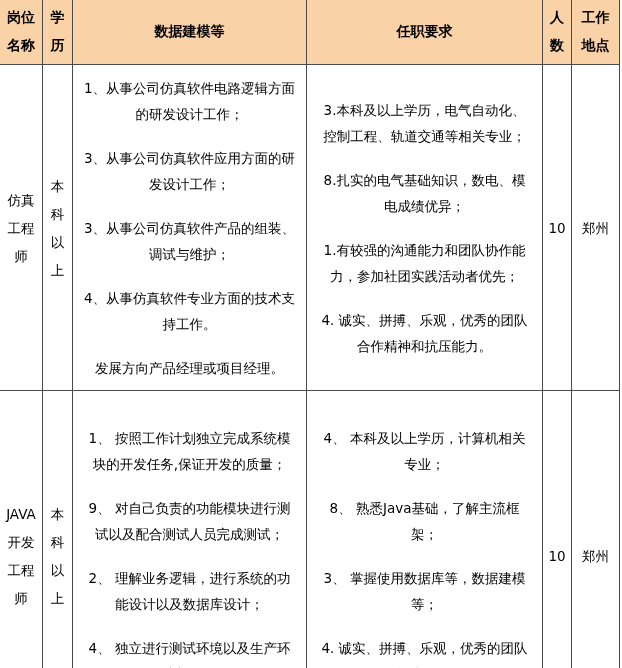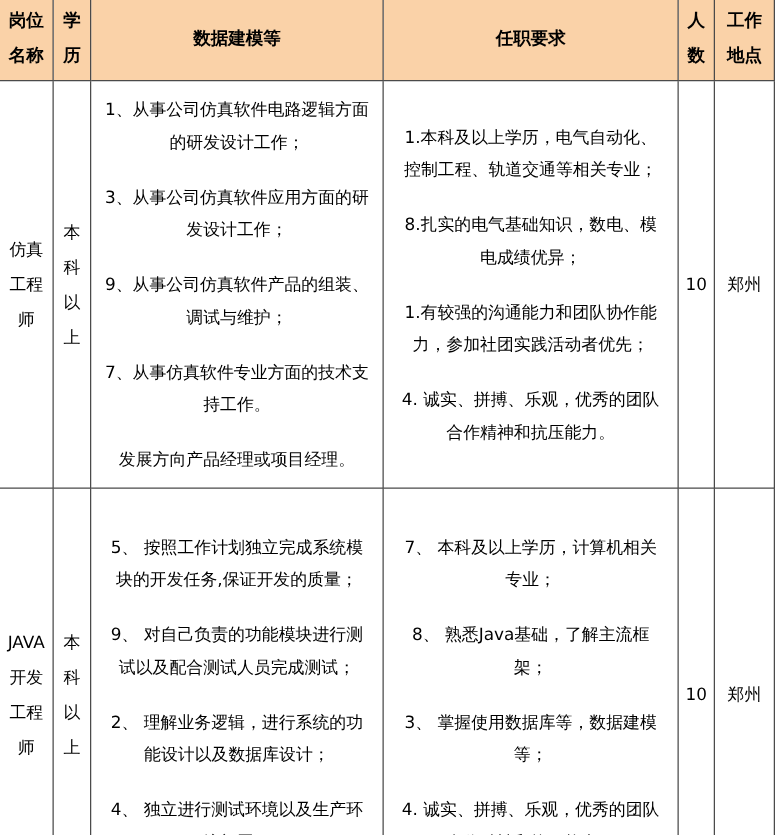--- a/index.html
+++ b/index.html
@@ -94,51 +94,51 @@
       <td class="center-cell">仿真
 工程
 师</td>
       <td class="center-cell">本
 科
 以
 上</td>
       <td class="text-cell">
         <p>1、从事公司仿真软件电路逻辑方面的研发设计工作；</p>
         <p>3、从事公司仿真软件应用方面的研发设计工作；</p>
-        <p>9、从事公司仿真软件产品的组装、调试与维护；</p>
-        <p>7、从事仿真软件专业方面的技术支持工作。</p>
+        <p>3、从事公司仿真软件产品的组装、调试与维护；</p>
+        <p>4、从事仿真软件专业方面的技术支持工作。</p>
         <p>发展方向产品经理或项目经理。</p>
       </td>
       <td class="text-cell">
-        <p>1.本科及以上学历，电气自动化、控制工程、轨道交通等相关专业；</p>
+        <p>3.本科及以上学历，电气自动化、控制工程、轨道交通等相关专业；</p>
         <p>8.扎实的电气基础知识，数电、模电成绩优异；</p>
         <p>1.有较强的沟通能力和团队协作能力，参加社团实践活动者优先；</p>
         <p>4. 诚实、拼搏、乐观，优秀的团队合作精神和抗压能力。</p>
       </td>
       <td class="center-cell">10</td>
       <td class="center-cell">郑州</td>
     </tr>
 
     <tr class="data-row2">
       <td class="center-cell">JAVA
 开发
 工程
 师</td>
       <td class="center-cell">本
 科
 以
 上</td>
       <td class="text-cell">
-        <p>5、 按照工作计划独立完成系统模块的开发任务,保证开发的质量；</p>
+        <p>1、 按照工作计划独立完成系统模块的开发任务,保证开发的质量；</p>
         <p>9、 对自己负责的功能模块进行测试以及配合测试人员完成测试；</p>
         <p>2、 理解业务逻辑，进行系统的功能设计以及数据库设计；</p>
         <p>4、 独立进行测试环境以及生产环境部署。</p>
       </td>
       <td class="text-cell">
-        <p>7、 本科及以上学历，计算机相关专业；</p>
+        <p>4、 本科及以上学历，计算机相关专业；</p>
         <p>8、 熟悉Java基础，了解主流框架；</p>
         <p>3、 掌握使用数据库等，数据建模等；</p>
         <p>4. 诚实、拼搏、乐观，优秀的团队合作精神和抗压能力。</p>
       </td>
       <td class="center-cell">10</td>
       <td class="center-cell">郑州</td>
     </tr>
   </tbody>
     </table>
 </div>

